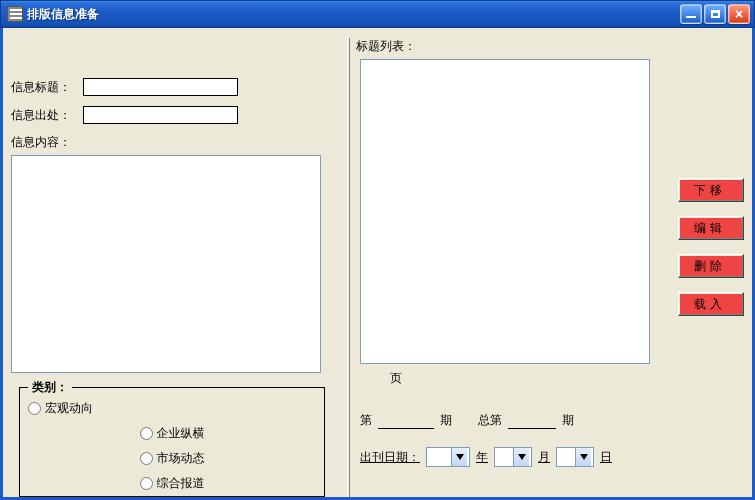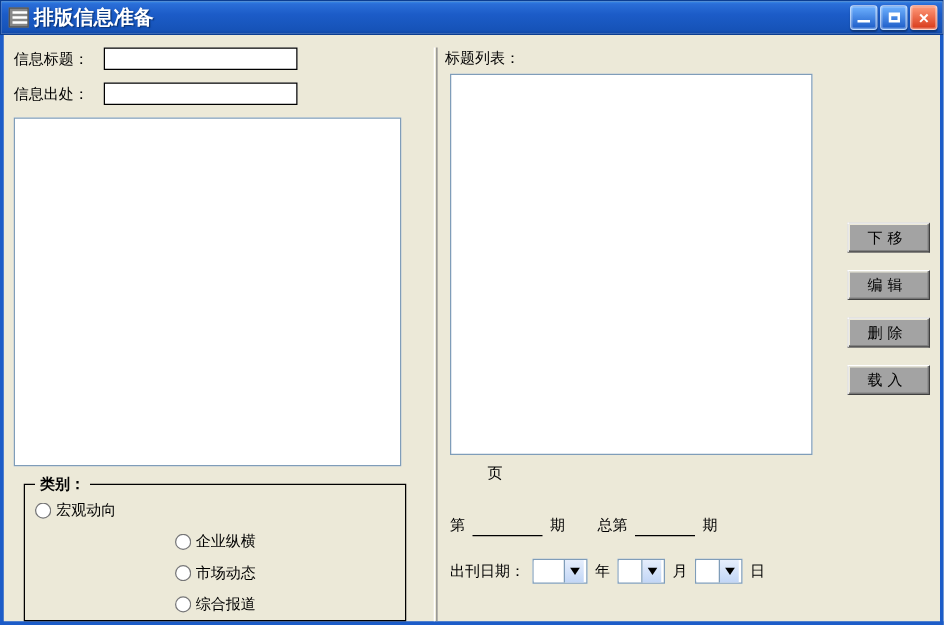--- a/index.html
+++ b/index.html
@@ -17,21 +17,21 @@
   .titlebar .app-icon {
     width: 16px; height: 16px; margin: 0 4px 0 2px;
     display: inline-block;
     background:
       linear-gradient(#fff,#fff) 2px 2px/12px 2px no-repeat,
       linear-gradient(#fff,#fff) 2px 6px/12px 2px no-repeat,
       linear-gradient(#fff,#fff) 2px 10px/12px 2px no-repeat,
       #888;
     border: 1px solid #555;
   }
-  .titlebar .title { flex: 1; font-weight: bold; font-size: 16px; text-shadow: 1px 1px 1px #083070; }
+  .titlebar .title { flex: 1; font-weight: bold; font-size: 12px; text-shadow: 1px 1px 1px #083070; }
   .titlebar .btns { display: flex; gap: 2px; }
   .tb-btn {
     width: 22px; height: 20px; border-radius: 3px;
     display: flex; align-items: center; justify-content: center;
     border: 1px solid rgba(255,255,255,0.6);
     box-shadow: inset 0 0 0 1px rgba(255,255,255,0.3), 0 1px 1px rgba(0,0,0,0.3);
   }
   .btn-blue { background: linear-gradient(to bottom,#6fb2ff,#1c5cc8); }
   .btn-red  { background: linear-gradient(to bottom,#ff9a7a,#d83a1a); }
   .sym { color:#fff; font-family: Arial, sans-serif; line-height: 1; }
@@ -43,21 +43,21 @@
     height: 472px;
     border: 3px solid #1c5cc8;
     border-top: none;
     background: #ece9d8;
     display: flex;
     padding: 10px 8px 0 8px;
     position: relative;
   }
 
   .left-pane, .right-pane { display: flex; flex-direction: column; }
-  .left-pane  { width: 330px; }
+  .left-pane  { width: 330px; margin-top: 40px; }
   .divider    { width: 3px; background: transparent;
                 border-left: 1px solid #fff; border-right: 1px solid #808080;
                 margin: 0 6px; }
   .right-pane { flex: 1; }
 
   .row { display: flex; align-items: center; margin-bottom: 10px; }
   .lbl { width: 72px; }
   .text-input {
     border: 1px solid #000; background: #fff; height: 18px;
     padding: 1px 2px; font: inherit;
@@ -84,35 +84,35 @@
     margin-left: 4px;
   }
   .right-lbl { margin-bottom: 4px; }
 
   .btn-col {
     position: absolute; right: 8px; top: 150px;
     display: flex; flex-direction: column; gap: 14px;
   }
   .btn-3d {
     width: 66px; height: 24px;
-    background: #a3a3a3;
+    background: #ef4444;
     border: 1px solid #000;
     border-top-color:#fff; border-left-color:#fff;
     border-right-color:#404040; border-bottom-color:#404040;
     box-shadow: inset -1px -1px 0 #808080, inset 1px 1px 0 #ece9d8;
     font: inherit; letter-spacing: 4px;
     display: flex; align-items: center; justify-content: center;
     padding-left: 4px;
   }
 
   .word-line { display: flex; gap: 6px; margin: 6px 0 0 4px; }
 
   .bottom-rows { margin: 24px 0 0 4px; }
   .num-row { display: flex; align-items: center; gap: 6px; margin-bottom: 18px; }
-  .date-row { display: flex; align-items: center; gap: 6px; }
+  .date-row { display: flex; align-items: center; gap: 6px; text-decoration: underline; }
   .num-box {
     width: 56px; height: 18px; border-bottom: 1px solid #000;
     border-top:none; border-left:none; border-right:none;
     background: transparent; font: inherit; text-align: center;
   }
   .combo {
     position: relative; display:inline-flex; align-items:center;
     height: 20px; background:#fff; border:1px solid #7f9db9;
   }
   .combo input { border:none; font:inherit; padding:1px 2px; height:16px; }
@@ -154,20 +154,23 @@
 <div class="client">
 
   <div class="left-pane">
     <div class="row">
       <span class="lbl">信息标题：</span>
       <input class="text-input w155" value="" style="">
     </div>
     <div class="row">
       <span class="lbl">信息出处：</span>
       <input class="text-input w155" value="" style="">
+    </div>
+    <div style="margin-bottom:4px;">
+      <span class="lbl">信息内容：</span>
     </div>
     <textarea class="multiline" style=""></textarea>
 
     <fieldset class="cat">
       <legend>类别：</legend>
       <div class="radio-row" style="width:100%;">
         <label class="radio-item" style="width:100%;">
           <input type="radio" name="cat" style="">
           <span>宏观动向</span>
         </label>

